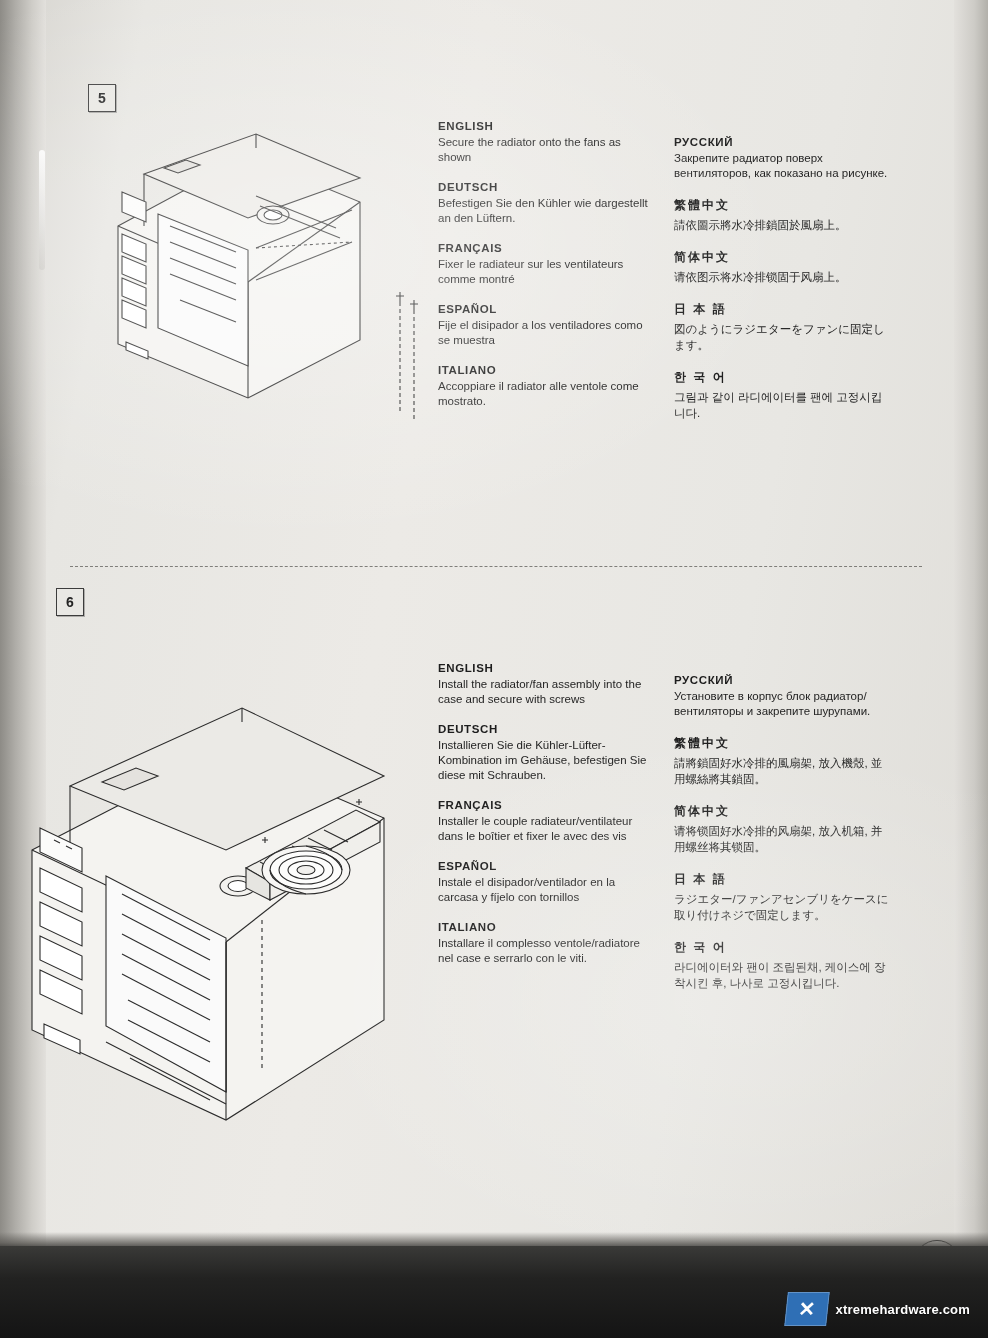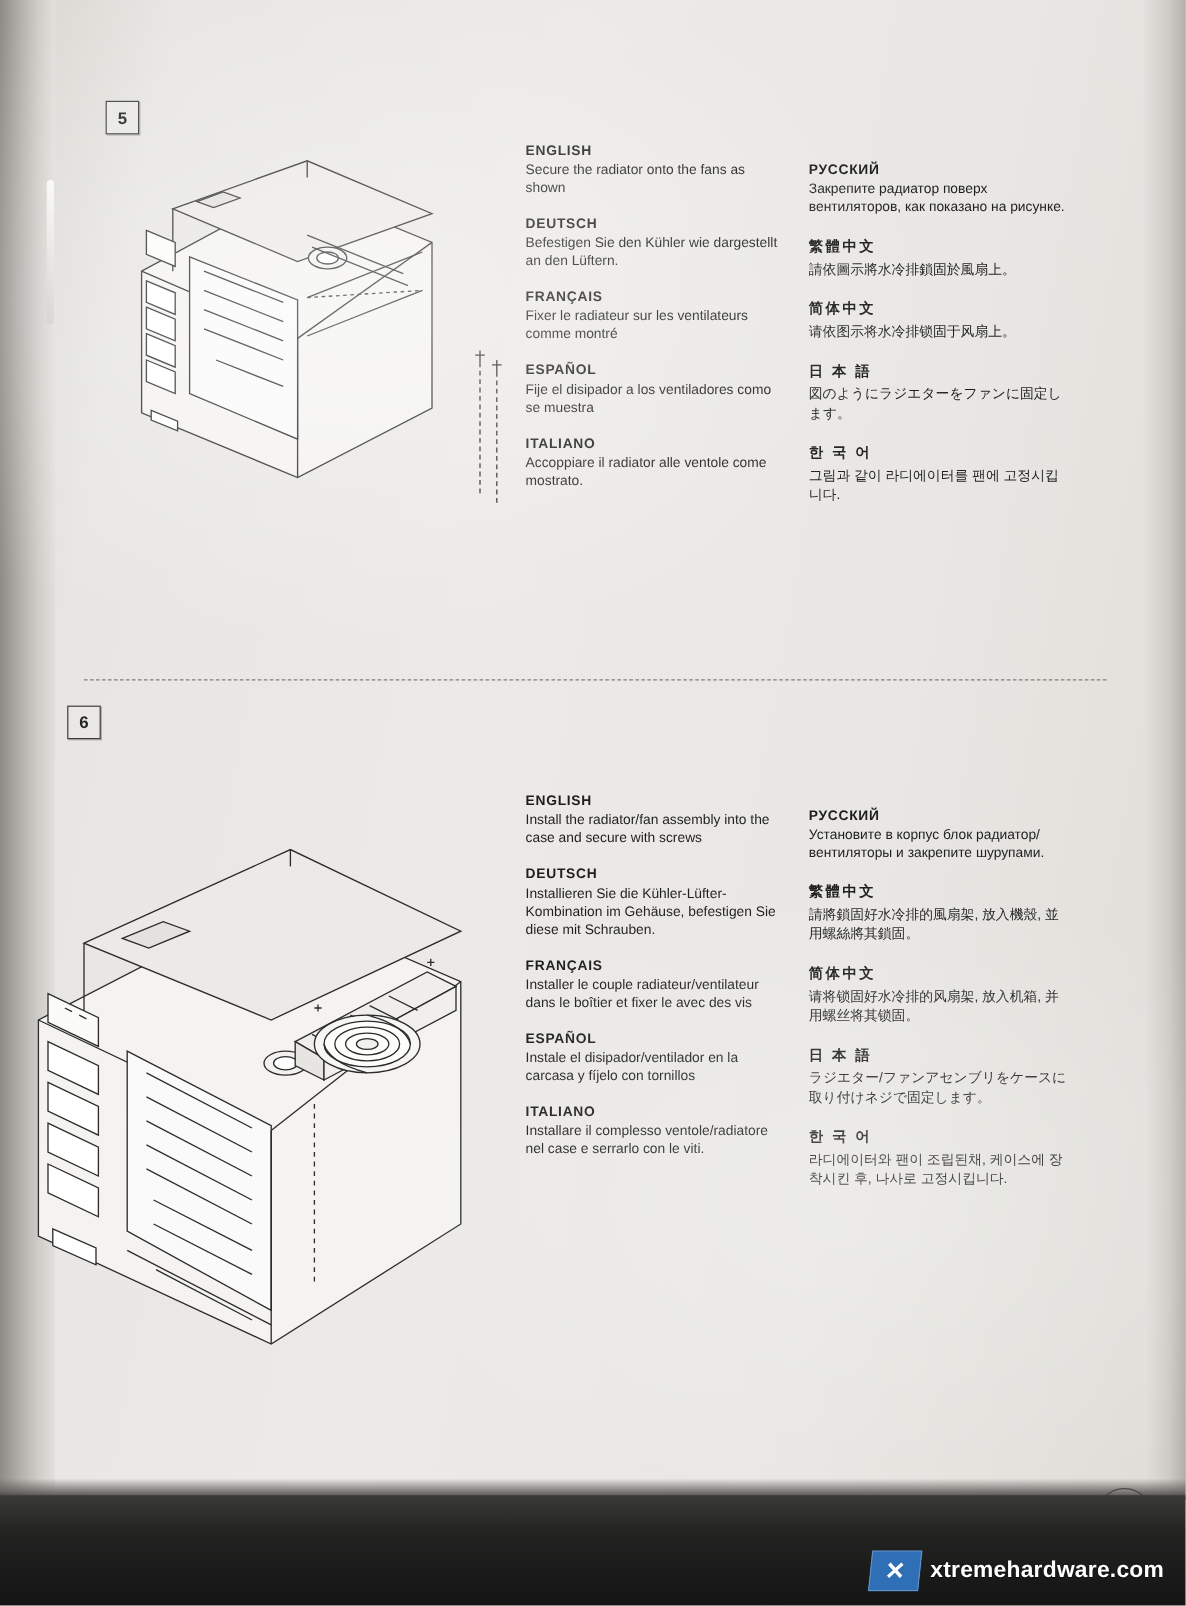--- a/index.html
+++ b/index.html
@@ -100,21 +100,21 @@
     display:flex;align-items:center;gap:8px;
   }
   #wm-badge{
     width:42px;height:34px;background:#2f6fb5;
     display:flex;align-items:center;justify-content:center;
     color:#fff;font-size:20px;font-weight:bold;
     transform:skewX(-6deg);
     box-shadow:0 0 0 1px rgba(255,255,255,.25) inset;
   }
   #wm-text{
-    color:#ffffff;font-size:19px;font-weight:bold;letter-spacing:.2px;
+    color:#ffffff;font-size:13px;font-weight:bold;letter-spacing:.2px;
     text-shadow:0 1px 1px rgba(0,0,0,.6);
   }
 </style>
 </head>
 <body>
 
 <div id="page">
 
   <div id="binding"></div>
   <div id="binding-spine"></div>

